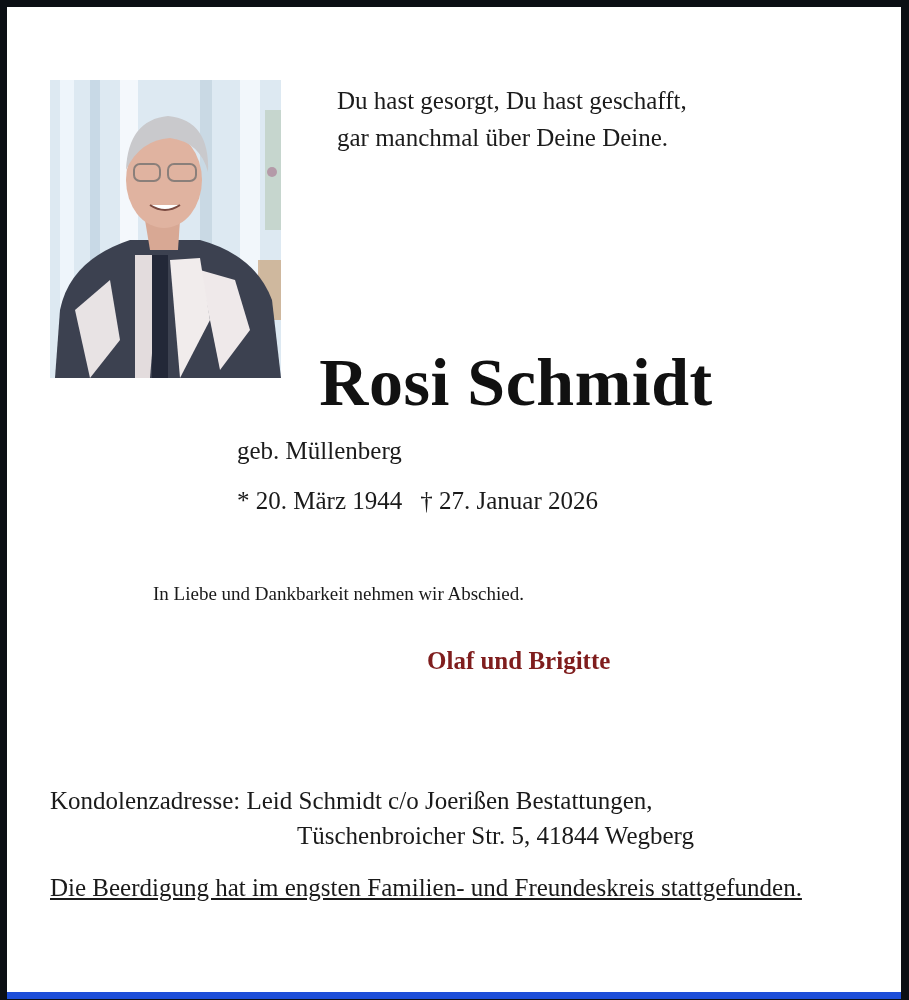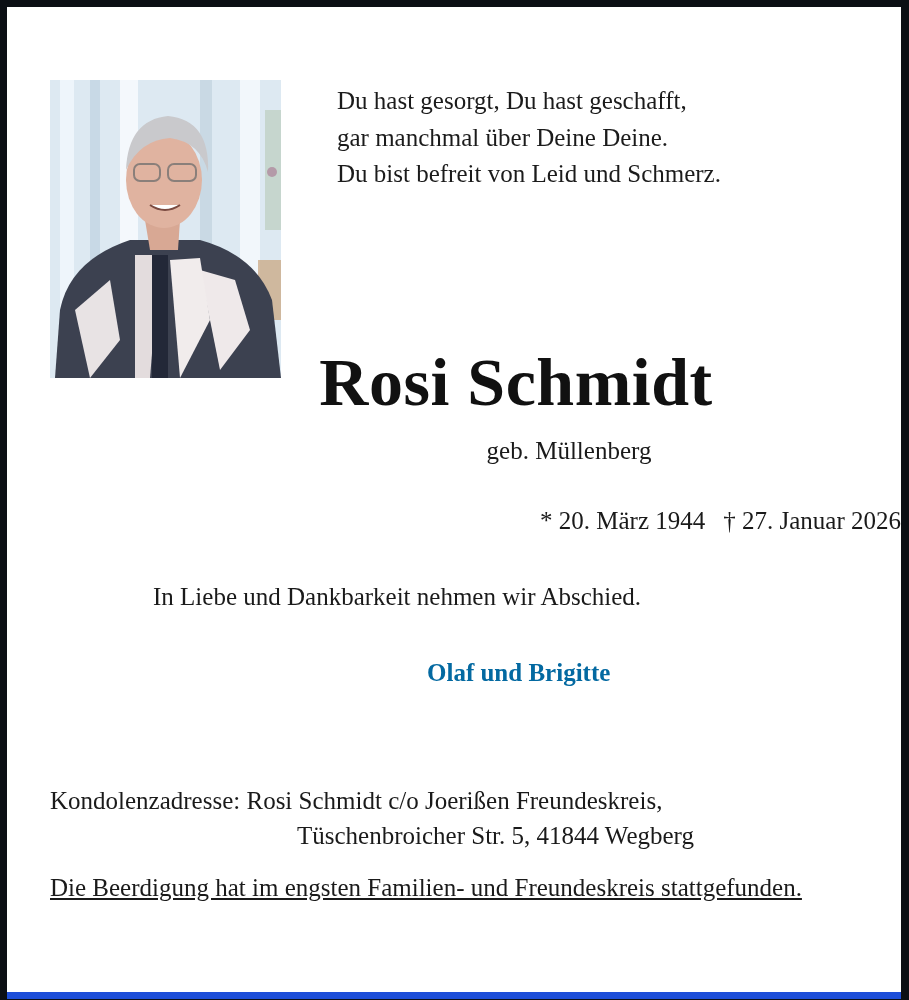--- a/index.html
+++ b/index.html
@@ -43,47 +43,46 @@
       box-sizing: border-box;
       font-size: 68px;
       font-weight: bold;
       color: #111;
       letter-spacing: 0.5px;
     }
     .birthname {
       position: absolute;
       left: 0; width: 894px; padding-left: 230px; box-sizing: border-box;
       top: 430px;
-      text-align: center;
+      text-align: left;
       font-size: 25px;
     }
     .dates {
       position: absolute;
       left: 0; width: 894px; padding-left: 230px; box-sizing: border-box;
-      top: 500px;
-      text-align: right;
+      top: 480px;
+      text-align: left;
       font-size: 25px;
       white-space: nowrap;
     }
     .dates .sep { display: inline-block; width: 18px; }
     .farewell {
       position: absolute;
       left: 146px; top: 576px;
-      font-size: 25px;
+      font-size: 19px;
       white-space: nowrap;
       text-align: right;
     }
     .family {
       position: absolute;
       left: 420px; top: 636px;
       font-size: 25px;
       font-weight: bold;
       line-height: 35px;
-      color: #0369a1;
-      margin-top: 12px;
+      color: #7f1d1d;
     }
     .family div { white-space: nowrap; }
     .address {
       position: absolute;
       left: 43px; top: 776px;
       font-size: 25px;
       line-height: 35px;
     }
     .address .line2 { padding-left: 247px; white-space: nowrap; }
     .address .line1 { white-space: nowrap; }
@@ -133,37 +132,36 @@
       <rect x="84" y="84" width="26" height="17" rx="6" fill="none" stroke="#8a7f7a" stroke-width="2"></rect>
       <rect x="118" y="84" width="28" height="17" rx="6" fill="none" stroke="#8a7f7a" stroke-width="2"></rect>
 
       <path d="M100 125 Q115 135 130 125" fill="#fff" stroke="#7a4a40" stroke-width="2"></path>
     </svg>
   </div>
 
   <div class="poem">
     <div>Du hast gesorgt, Du hast geschafft,</div>
     <div>gar manchmal über Deine Deine.</div>
-    <div>Du bist befreit von Leid und Schmerz.</div>
   </div>
 
   <div class="name">Rosi Schmidt</div>
 
   <div class="birthname">geb. Müllenberg</div>
 
   <div class="dates">
     <span>* 20. März 1944</span><span class="sep"></span><span>† 27. Januar 2026</span>
   </div>
 
   <div class="farewell">In Liebe und Dankbarkeit nehmen wir Abschied.</div>
 
   <div class="family">
     <div>Olaf und Brigitte</div>
   </div>
 
   <div class="address">
-    <div class="line1">Kondolenzadresse: Rosi Schmidt c/o Joerißen Freundeskreis,</div>
+    <div class="line1">Kondolenzadresse: Leid Schmidt c/o Joerißen Bestattungen,</div>
     <div class="line2">Tüschenbroicher Str. 5, 41844 Wegberg</div>
   </div>
 
   <div class="funeral">Die Beerdigung hat im engsten Familien- und Freundeskreis stattgefunden.</div>
 
 </div>
 
 </body></html>

